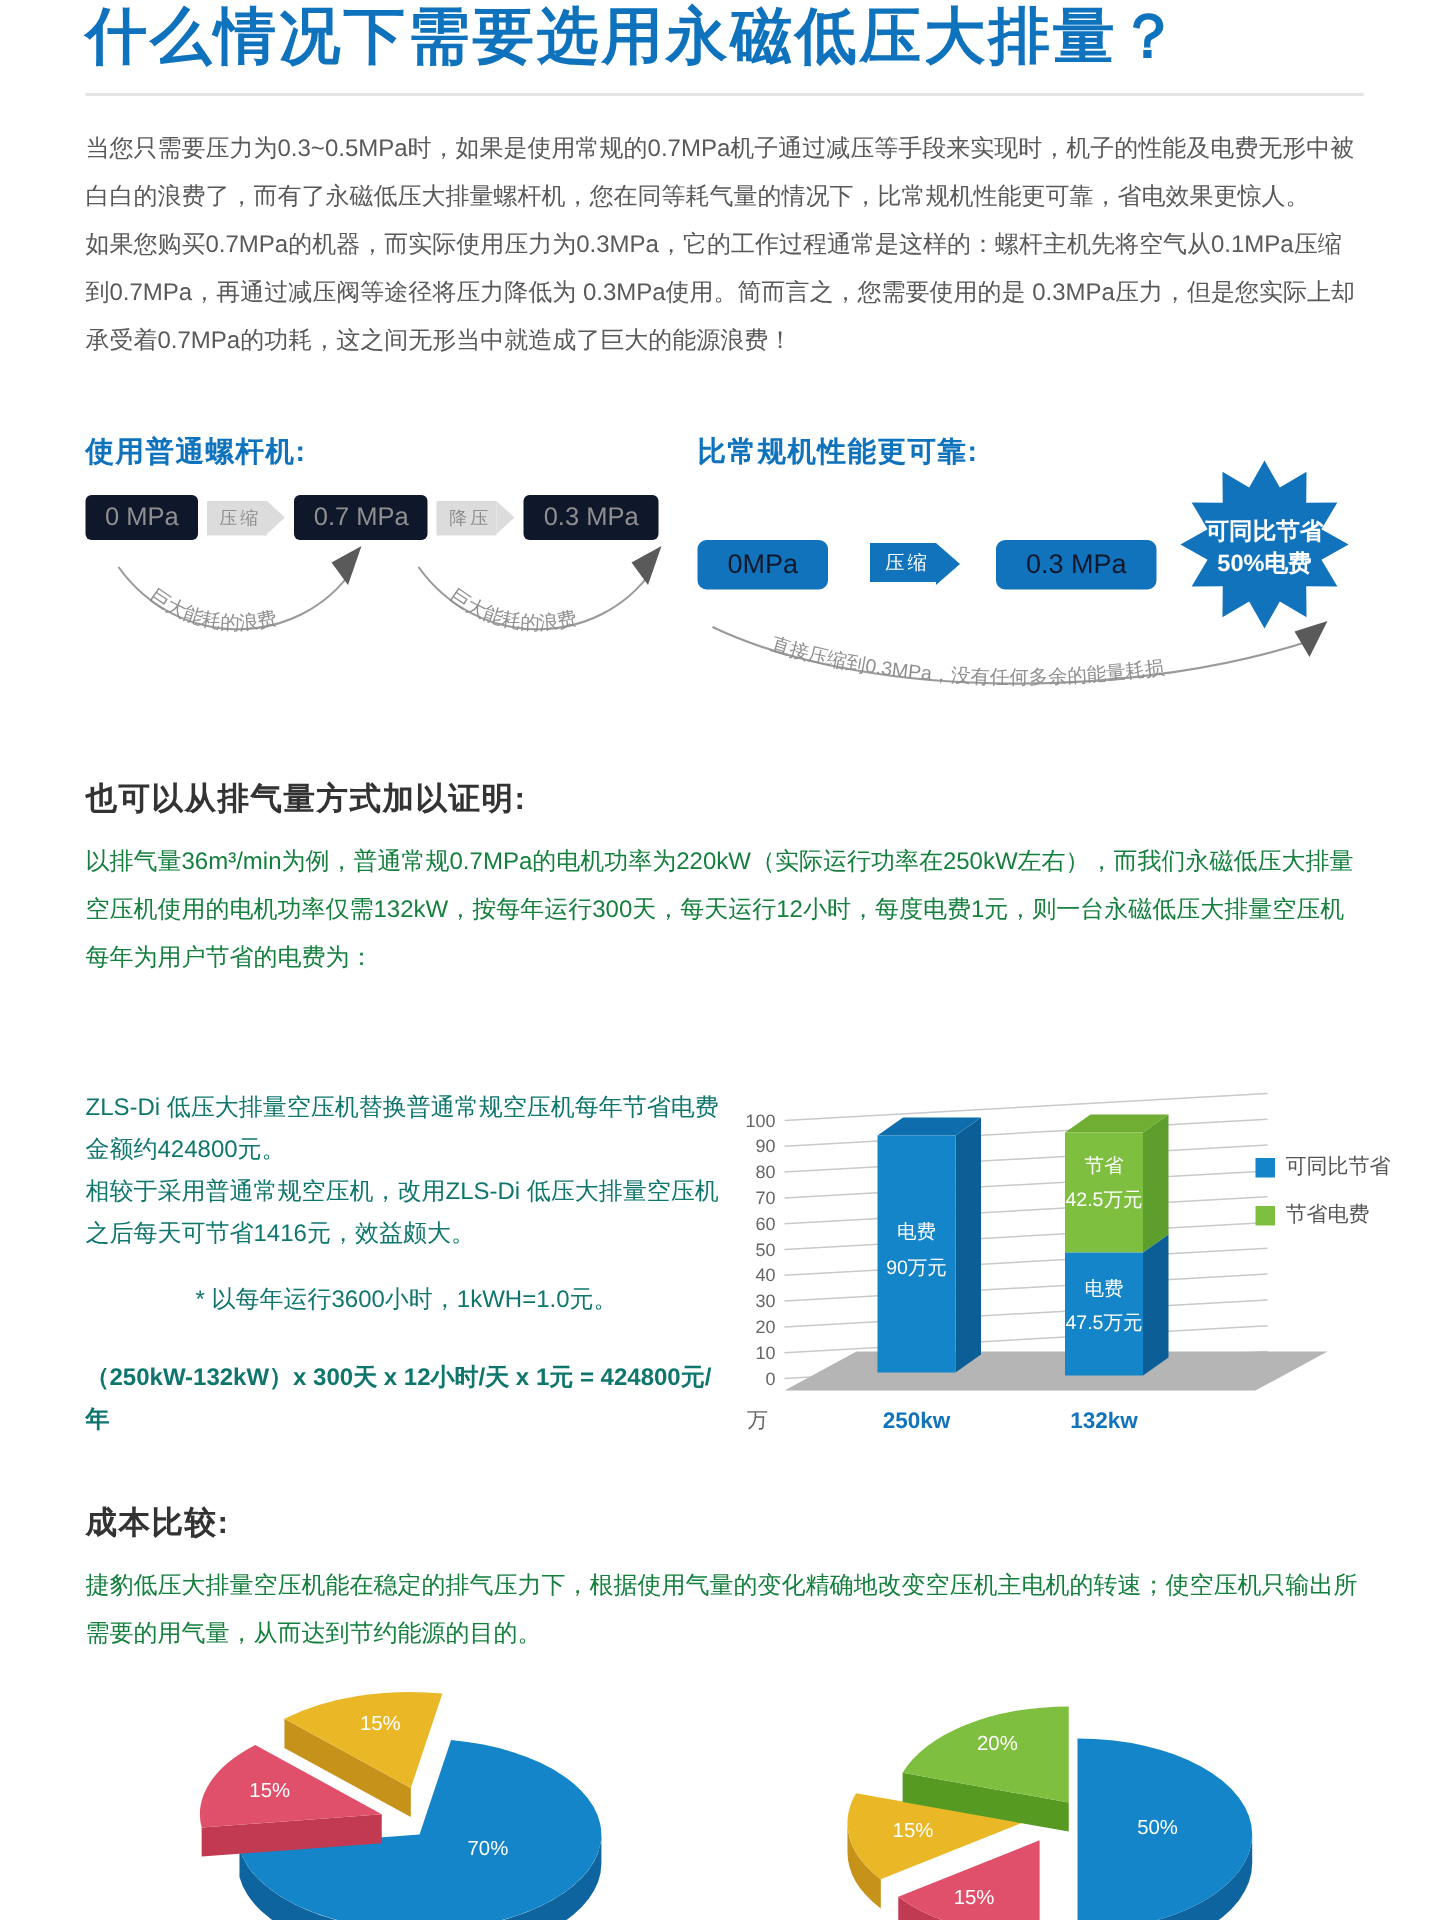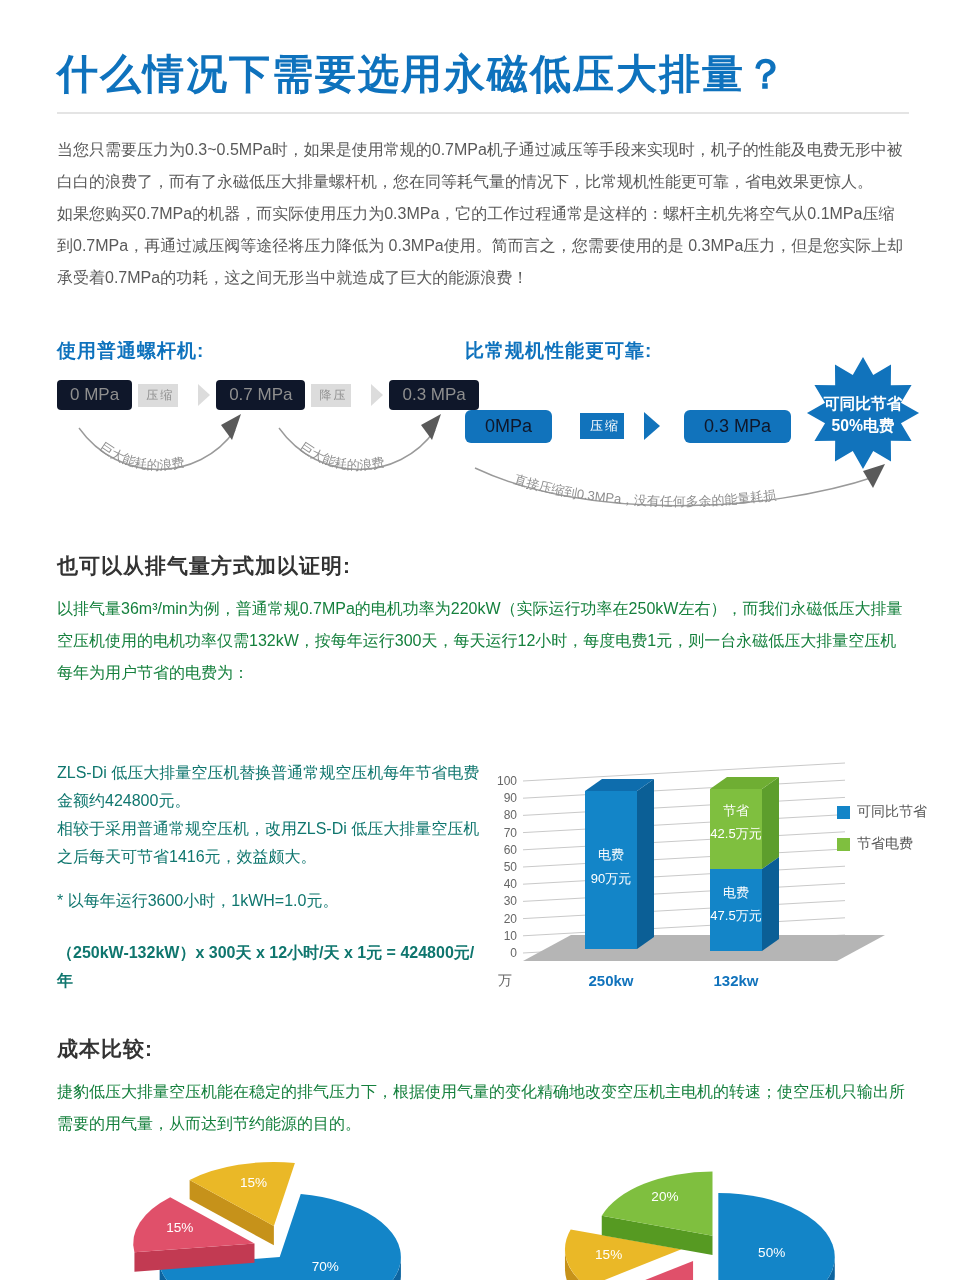--- a/index.html
+++ b/index.html
@@ -6,57 +6,57 @@
   html,body { background:#ffffff; }
   body {
     width:966px; min-height:1280px; margin:0 auto;
     font-family:"Liberation Sans", sans-serif;
     color:#595959;
   }
   .page { width:966px; min-height:1280px; padding:0 57px; background:#fff; }
 
   
   .main-title {
-    margin-top:50px; font-size:41px; font-weight:bold;
+    font-size:41px; font-weight:bold;
     color:#0e72bd; letter-spacing:2px; line-height:1.2;
   }
   .title-divider { border:none; border-top:2px solid #e4e4e4; margin-top:13px; }
 
   
   .intro { margin-top:20px; font-size:16px; line-height:32px; color:#595959; }
 
   
   .flow-row { display:flex; margin-top:44px; }
   .flow-col-left { width:408px; flex:none; }
   .flow-col-right { flex:1; position:relative; }
   .flow-heading { font-size:19px; font-weight:bold; color:#0e72bd; letter-spacing:1px; }
   .flow-steps { display:flex; align-items:center; margin-top:16px; }
   .step-box {
     background:#0f172a; color:#8f8f8f; border-radius:4px;
     font-size:17px; padding:5px 13px; white-space:nowrap;
   }
   .step-box.blue { background:#1173bc; color:#0f172a; border-radius:6px; font-size:18px; padding:6px 20px;text-align:right; }
-  .flow-arrow { display:flex; align-items:center; margin:0 6px;gap:20px; }
+  .flow-arrow { display:flex; align-items:flex-start; margin:0 6px; }
   .flow-arrow .bar { background:#dcdcdc; color:#8f8f8f; font-size:12px; padding:3px 4px 3px 8px; letter-spacing:2px; white-space:nowrap; }
   .flow-arrow .tip { width:0; height:0; border-top:11px solid transparent; border-bottom:11px solid transparent; border-left:12px solid #dcdcdc; }
   .flow-arrow.blue .bar { background:#1173bc; color:#fff; font-size:13px; padding:4px 4px 4px 10px; }
   .flow-arrow.blue .tip { border-top:14px solid transparent; border-bottom:14px solid transparent; border-left:16px solid #1173bc; }
   .arc-svg { display:block; margin-top:2px; }
   .burst { margin-left:8px; margin-top:-26px; flex:none; }
   .burst text { font-weight:bold; fill:#ffffff; }
 
   
   .section-heading { font-size:21px; font-weight:bold; color:#333333; letter-spacing:1px; }
   .body-par { margin-top:13px; font-size:16px; line-height:32px; color:#15803d; }
 
   
   .savings-row { display:flex; margin-top:52px; }
   .savings-text { width:428px; flex:none; padding-top:18px; }
   .savings-text p { font-size:16px; line-height:28px; color:#0f766e; }
-  .savings-note { margin-top:16px; font-size:14px; color:#6b6b6b; }
+  .savings-note { margin-top:16px; font-size:14px; color:#6b6b6b;text-align:center; }
   .savings-formula { margin-top:24px; font-size:17px; font-weight:bold; color:#3d3d3d; }
   .bar-chart-wrap { position:relative; flex:1; }
   .bar-chart-wrap svg { display:block; }
   .bar-legend { position:absolute; left:352px; top:62px; }
   .legend-item { display:flex; align-items:center; margin-bottom:14px; white-space:nowrap; }
   .legend-swatch { width:13px; height:13px; flex:none; margin-right:7px; }
   .legend-label { font-size:14px; color:#555555; }
 
   
   .pies-row { display:flex; justify-content:space-between; margin-top:18px; }
@@ -126,21 +126,21 @@
         <defs>
           <path id="arcC" d="M 10,10 C 120,62 300,56 412,18" fill="none"></path>
         </defs>
         <use href="#arcC" stroke="#9a9a9a" stroke-width="1.4"></use>
         <path d="M420,6 L398,13 L408,30 Z" fill="#5a5a5a"></path>
         <text font-size="13" fill="#8f8f8f"><textPath href="#arcC" startOffset="10%">直接压缩到0.3MPa，没有任何多余的能量耗损</textPath></text>
       </svg>
     </div>
   </div>
 
-  <div style="margin-top:32px;">
+  <div style="margin-top:48px;">
     <div class="section-heading">也可以从排气量方式加以证明:</div>
     <p class="body-par">以排气量36m³/min为例，普通常规0.7MPa的电机功率为220kW（实际运行功率在250kW左右），而我们永磁低压大排量空压机使用的电机功率仅需132kW，按每年运行300天，每天运行12小时，每度电费1元，则一台永磁低压大排量空压机每年为用户节省的电费为：</p>
   </div>
 
   <div class="savings-row">
     <div class="savings-text">
       <p>ZLS-Di 低压大排量空压机替换普通常规空压机每年节省电费金额约424800元。</p>
       <p>相较于采用普通常规空压机，改用ZLS-Di 低压大排量空压机之后每天可节省1416元，效益颇大。</p>
       <p class="savings-note">* 以每年运行3600小时，1kWH=1.0元。</p>
       <p class="savings-formula">（250kW-132kW）x 300天 x 12小时/天 x 1元 = 424800元/年</p>

